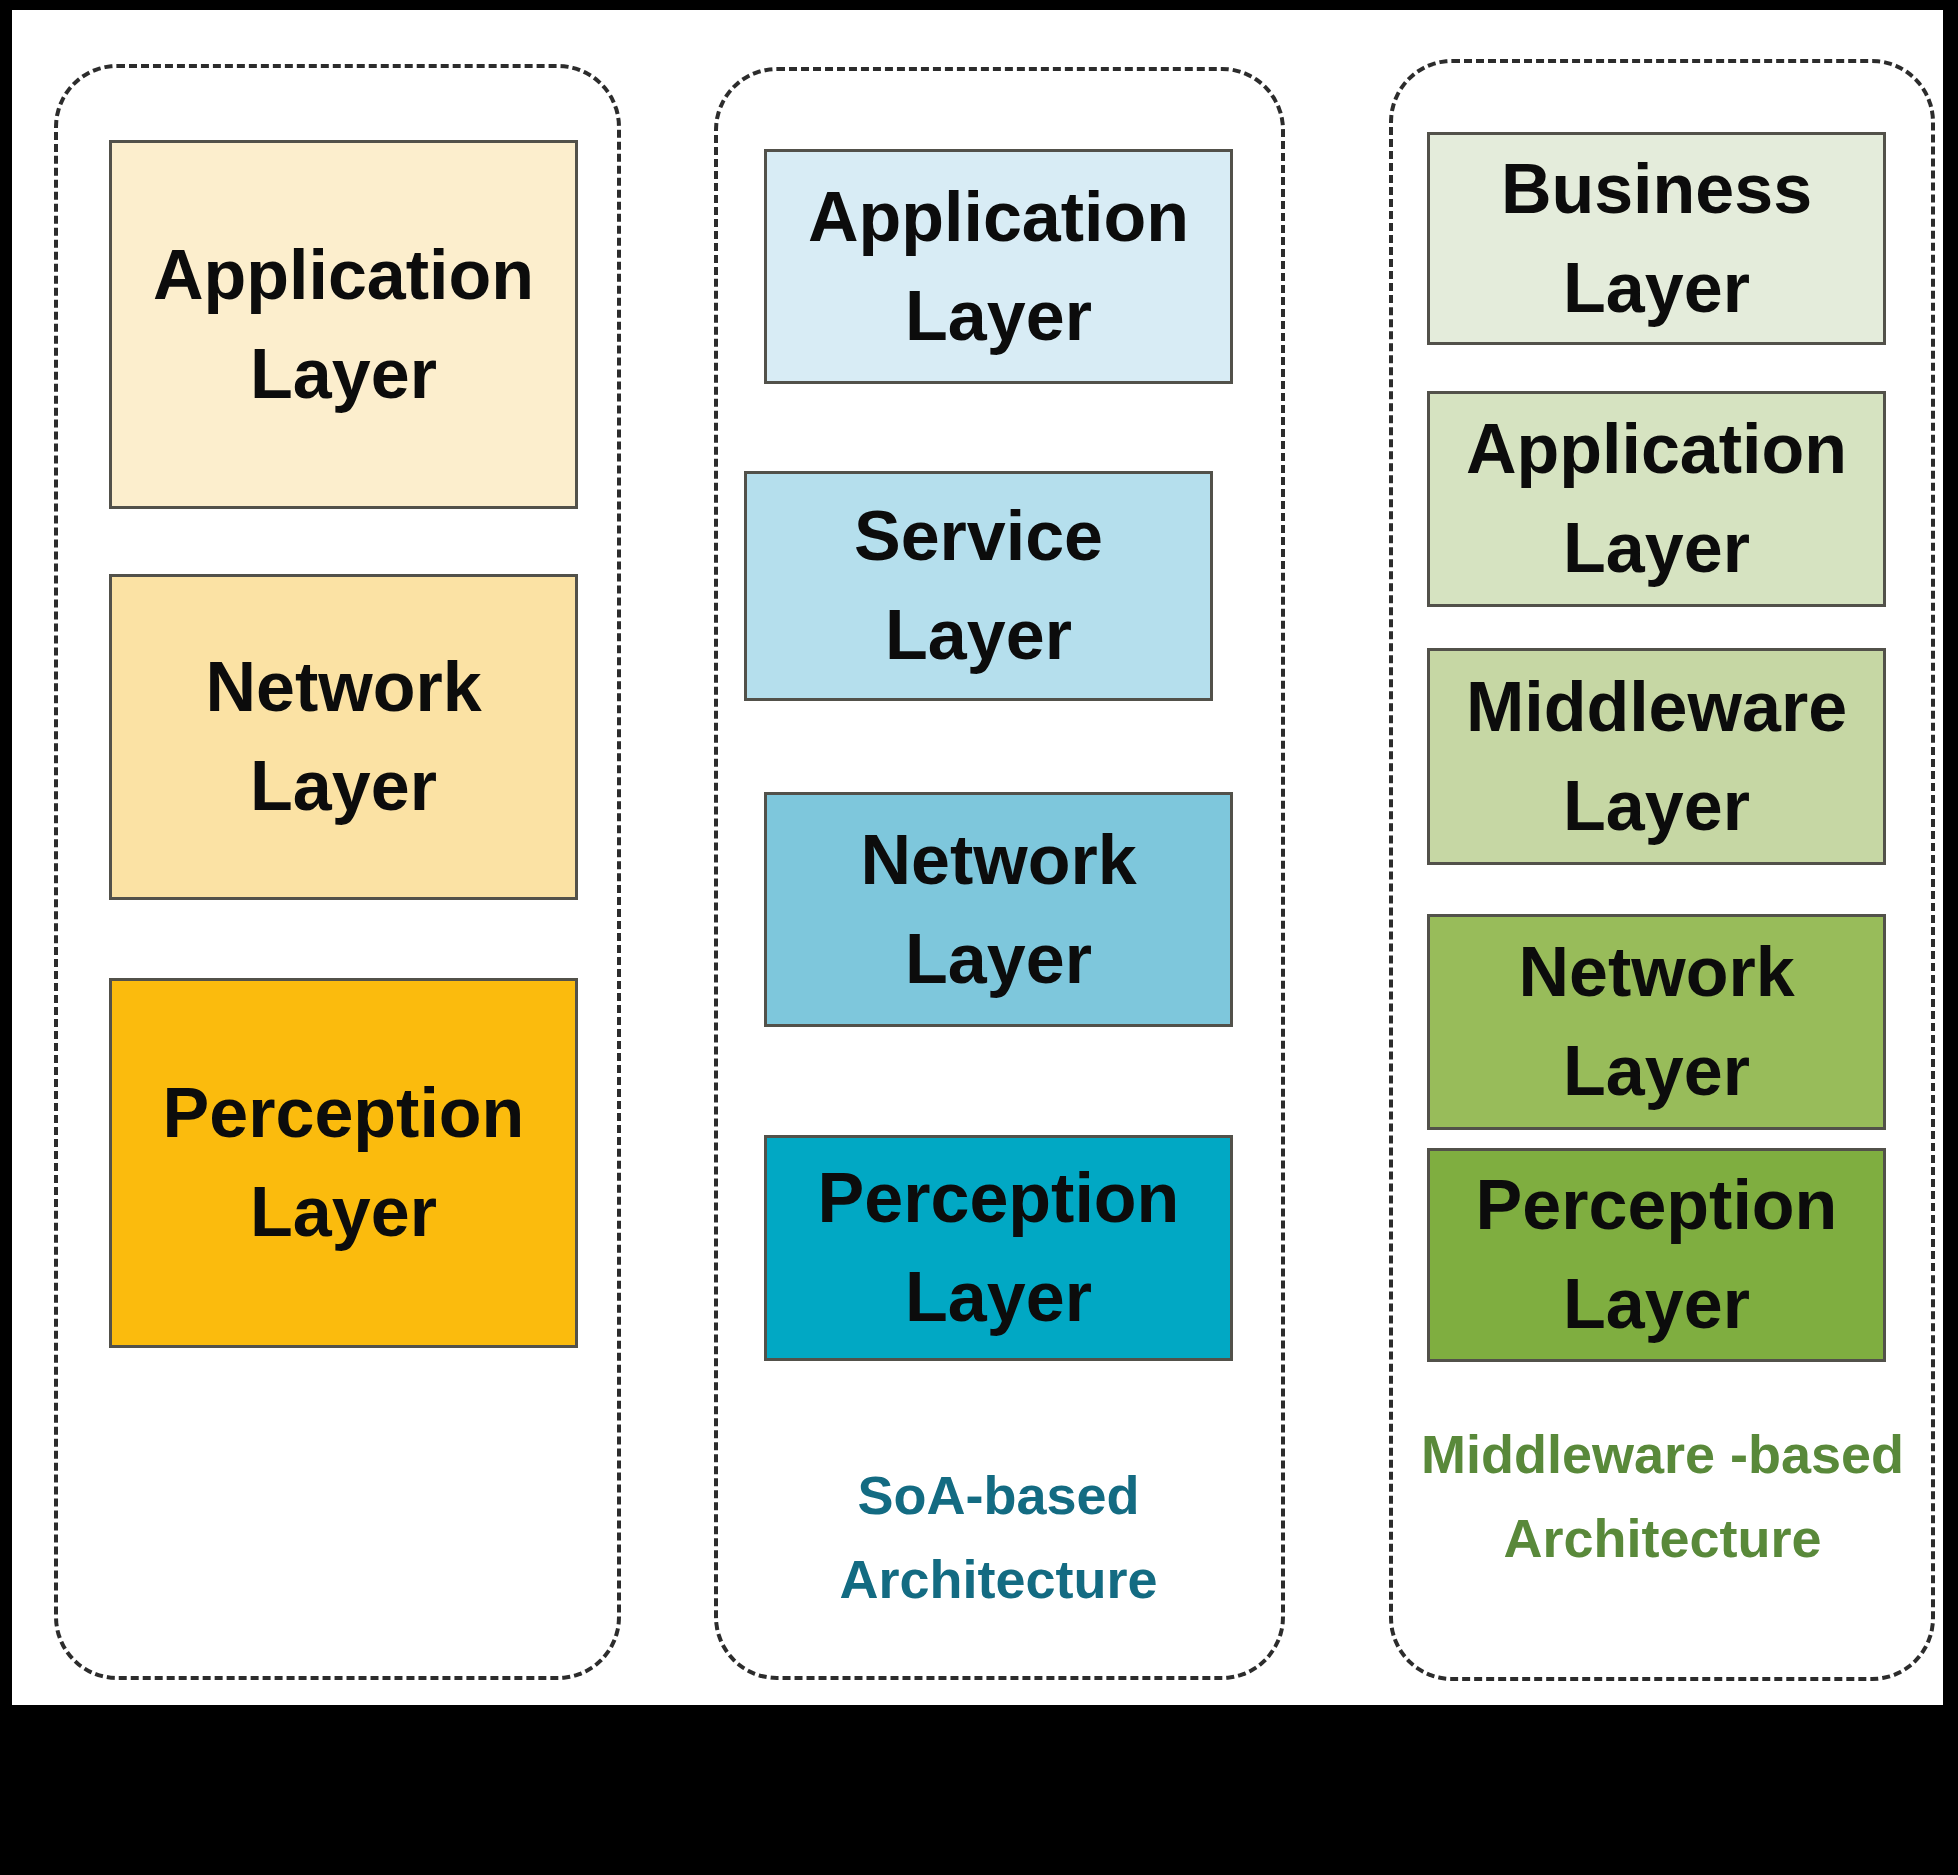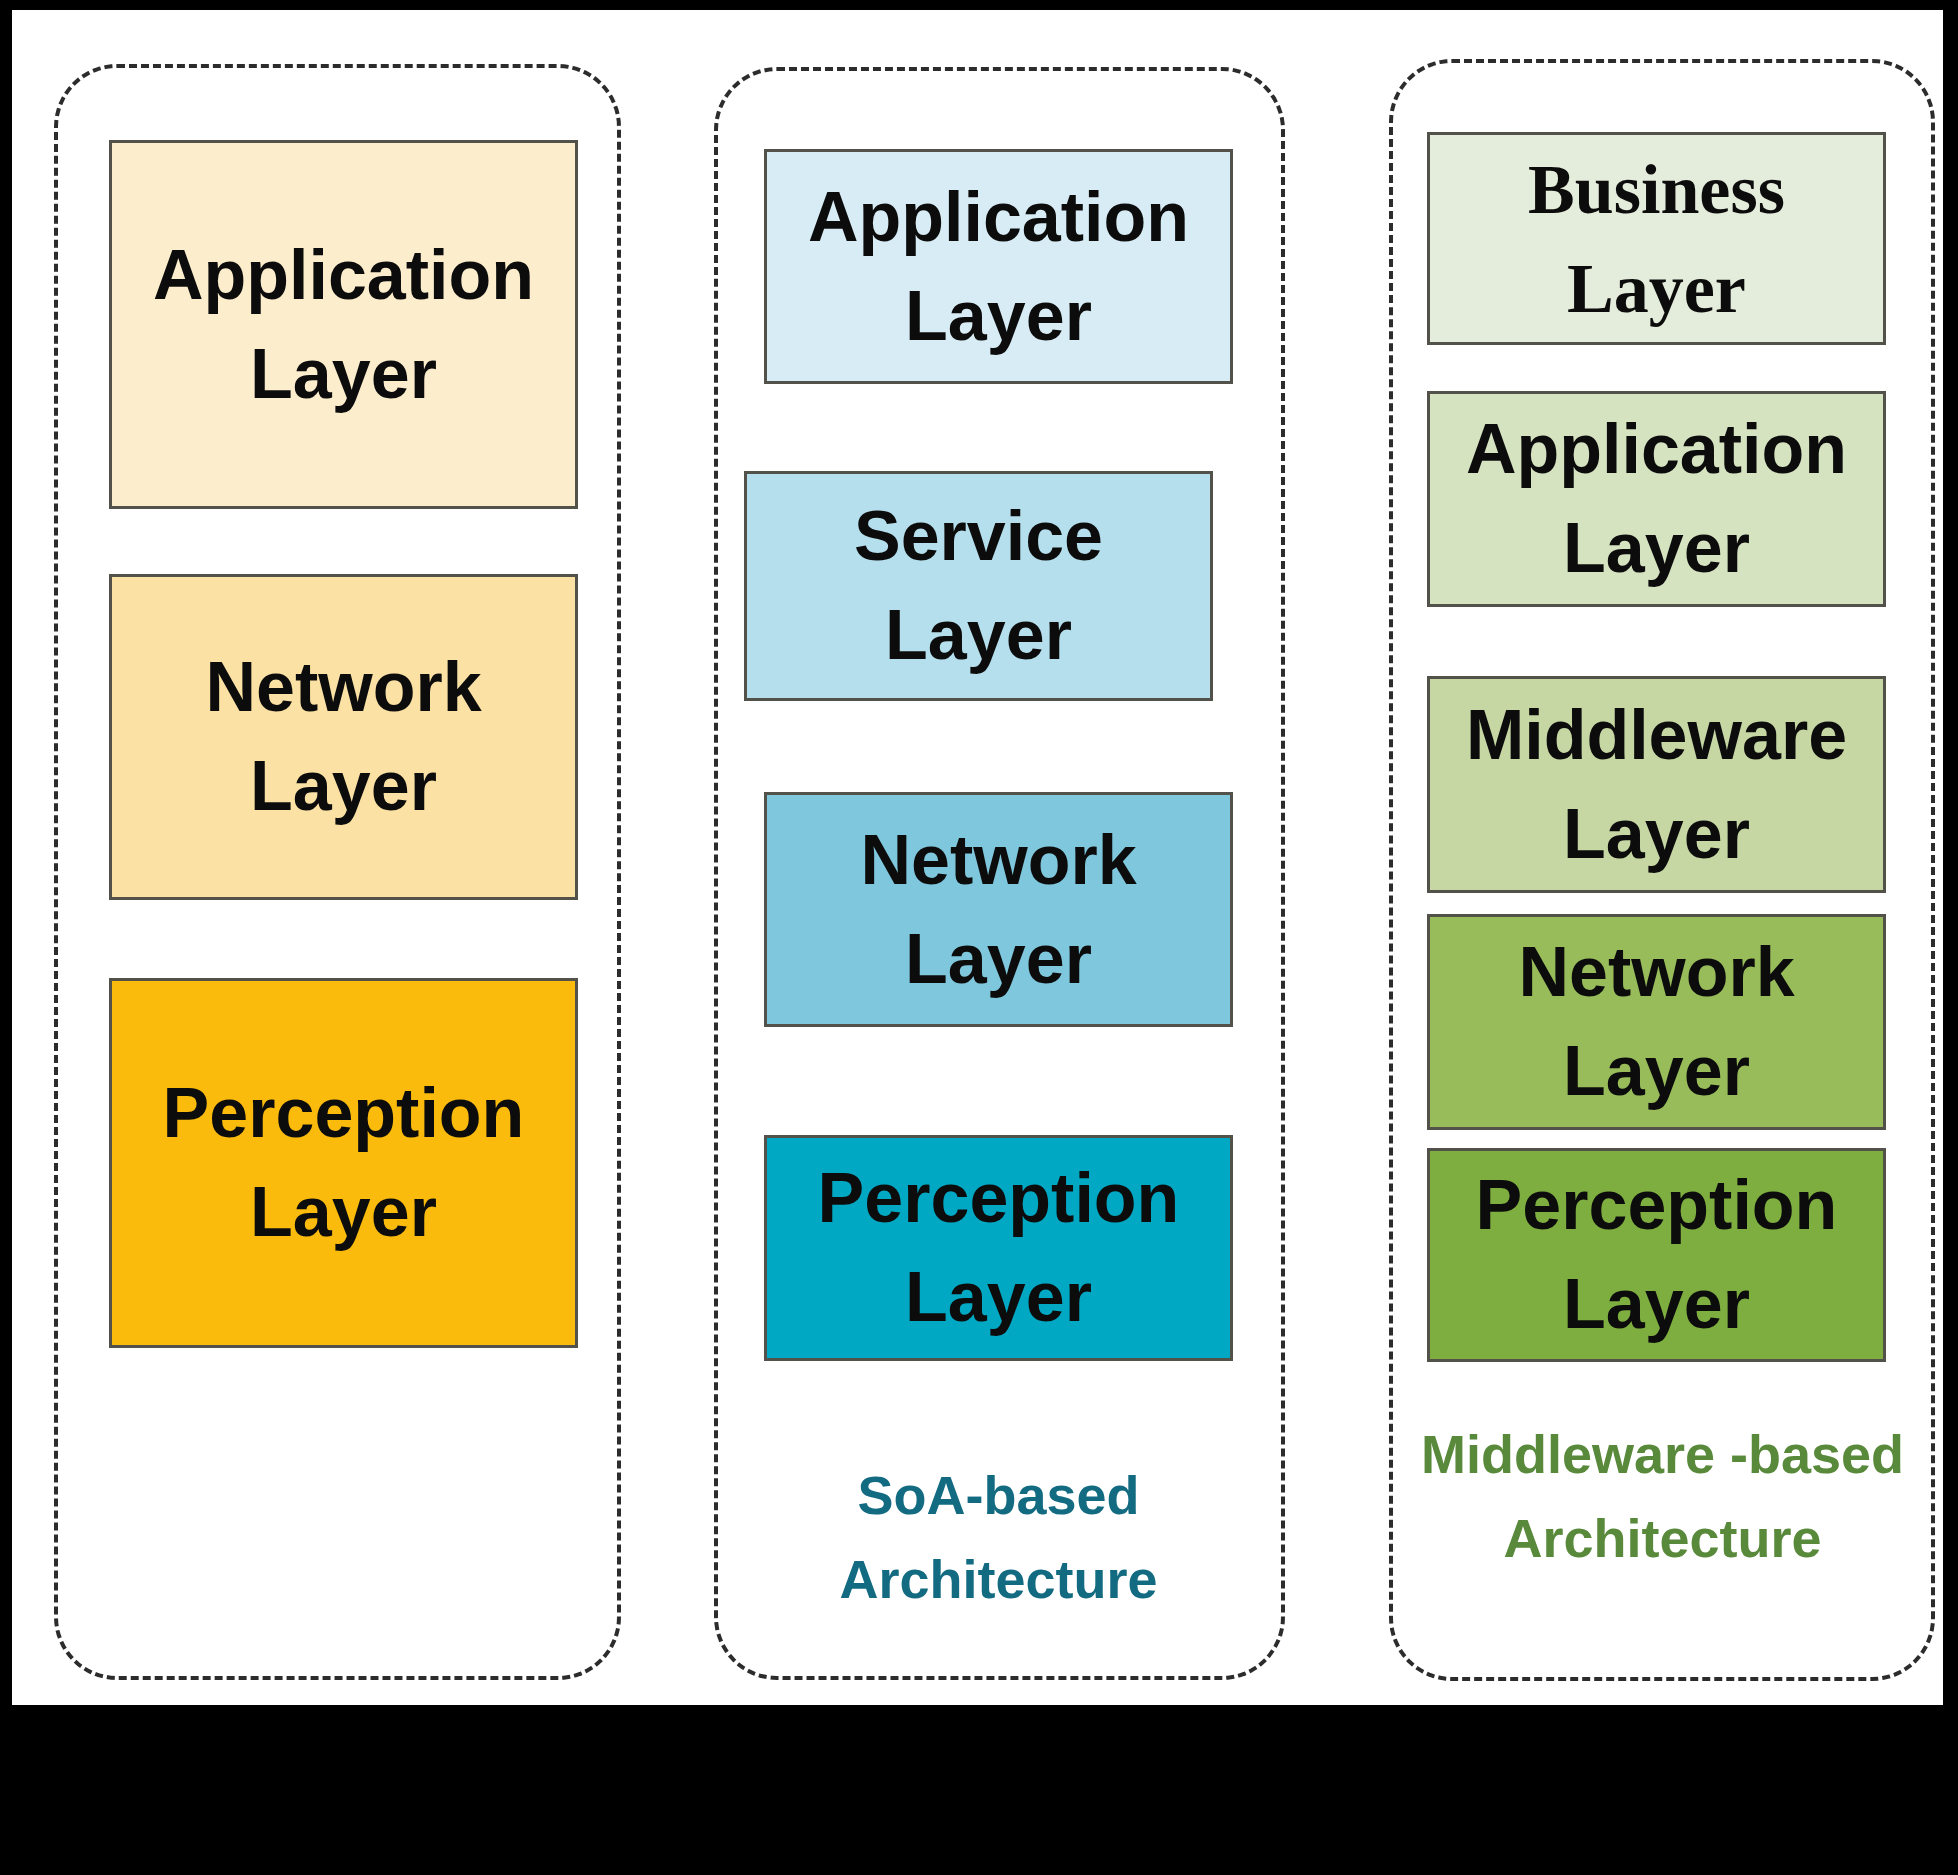--- a/index.html
+++ b/index.html
@@ -76,22 +76,22 @@
     <div class="layer-box b-c1-perc" style="background: rgb(251, 187, 13);">Perception Layer</div>
 
     <div class="arch-column col-2"></div>
     <div class="layer-box b-c2-app" style="background: rgb(216, 236, 245);">Application Layer</div>
     <div class="layer-box b-c2-svc" style="background: rgb(181, 223, 237);">Service Layer</div>
     <div class="layer-box b-c2-net" style="background: rgb(126, 199, 220);">Network Layer</div>
     <div class="layer-box b-c2-perc" style="background: rgb(1, 168, 196);">Perception Layer</div>
     <div class="col-title t-c2" style="color: rgb(19, 107, 130);">SoA-based Architecture</div>
 
     <div class="arch-column col-3"></div>
-    <div class="layer-box b-c3-biz" style="background: rgb(228, 236, 219); font-family: Liberation Serif, serif;">Business Layer</div>
+    <div class="layer-box b-c3-biz" style="background: rgb(228, 236, 219);">Business Layer</div>
     <div class="layer-box b-c3-app" style="background: rgb(214, 227, 193);">Application Layer</div>
-    <div class="layer-box b-c3-mid" style="background: rgb(198, 215, 164); margin-top: 28px;">Middleware Layer</div>
+    <div class="layer-box b-c3-mid" style="background: rgb(198, 215, 164);">Middleware Layer</div>
     <div class="layer-box b-c3-net" style="background: rgb(152, 188, 90);">Network Layer</div>
     <div class="layer-box b-c3-perc" style="background: rgb(127, 174, 64);">Perception Layer</div>
     <div class="col-title t-c3" style="color: rgb(89, 137, 58);">Middleware -based Architecture</div>
 
   </div>
 </div>
 
 
 </body></html>

